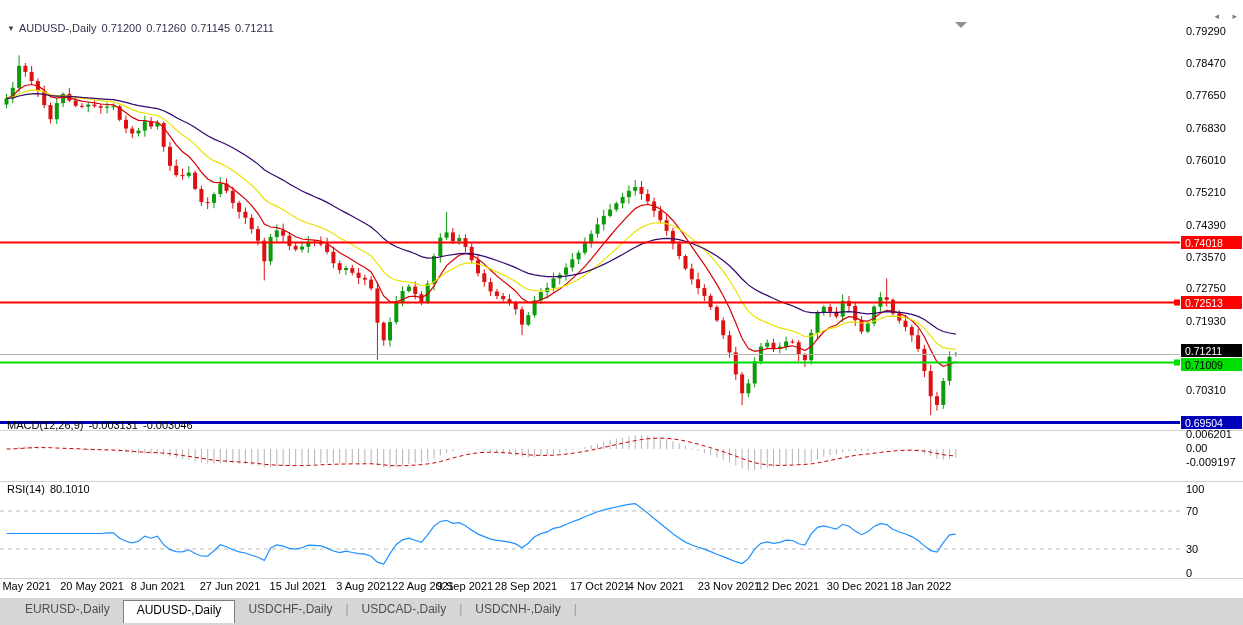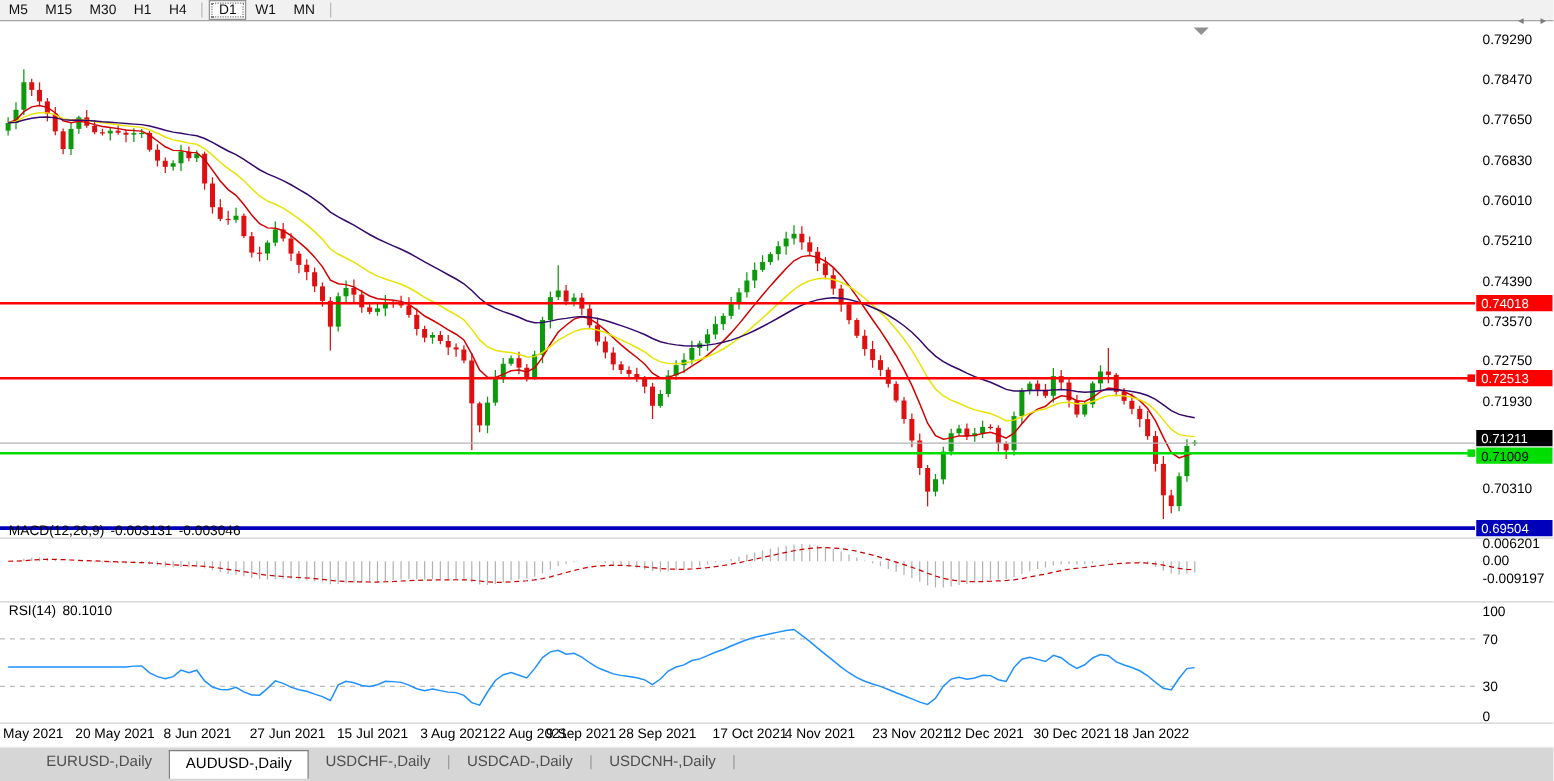--- a/index.html
+++ b/index.html
@@ -12,46 +12,34 @@
                  height:16px;line-height:14px;box-sizing:border-box}
   .tf-sep{width:1px;height:12px;background:#bbb;margin:0 5px}
   #chart-header{position:absolute;left:7px;top:22px;font-size:11px;color:#30304f;z-index:2;white-space:nowrap}
   #chart-header .v{margin-left:5px}
   #chart-header .caret{font-size:8px;color:#444;margin-right:4px;vertical-align:1px}
   .panel-label{position:absolute;font-size:11px;color:#000;z-index:2;white-space:nowrap}
   .panel-label .v{margin-left:5px}
   #macd-label{left:7px;top:419px}
   #rsi-label{left:7px;top:483px}
   #tabbar{position:absolute;left:0;top:597px;width:100%;height:28px;background:#d6d6d6;border-top:1px solid #ffffff;
-          font-size:12px;z-index:3;display:flex;align-items:flex-start;padding:2px 0 0 24px;box-sizing:border-box}
+          font-size:12px;z-index:3;display:flex;align-items:flex-start;padding:2px 0 0 12px;box-sizing:border-box}
   .tab{padding:2px 13px 4px;color:#4e4e4e;cursor:default;white-space:nowrap}
   .tab.active{background:#ffffff;border:1px solid #7e7e7e;border-bottom:none;color:#000;padding:2px 13px 6px}
   .pipe{color:#9a9a9a;padding-top:2px}
   .tab-arrow{position:absolute;top:11px;font-size:9px;color:#7c7c7c;z-index:4;cursor:default}
   #arrow-l{right:24px} #arrow-r{right:6px}
   #chart-svg{position:absolute;left:0;top:0;z-index:1}
   text{font-family:"Liberation Sans",sans-serif}
 </style>
 </head>
 <body>
 
 <div id="app">
 
-  <div id="toolbar">
-      <span class="tf-btn">M5</span>
-      <span class="tf-btn">M15</span>
-      <span class="tf-btn">M30</span>
-      <span class="tf-btn">H1</span>
-      <span class="tf-btn">H4</span>
-      <span class="tf-sep"></span>
-      <span class="tf-btn active">D1</span>
-      <span class="tf-btn">W1</span>
-      <span class="tf-btn">MN</span>
-      <span class="tf-sep"></span>
-    </div>
 
   <svg id="chart-svg" width="1243" height="625">
       <g>
         <line x1="0" y1="511" x2="1180" y2="511" stroke="#bcbcbc" stroke-dasharray="4 4" stroke-width="1"></line>
         <line x1="0" y1="549" x2="1180" y2="549" stroke="#bcbcbc" stroke-dasharray="4 4" stroke-width="1"></line>
       </g>
       <g>
         <line x1="6.5" y1="93.8" x2="6.5" y2="108.3" stroke="#0c9a0c" stroke-width="1"></line>
         <rect x="4.5" y="98.4" width="4" height="6.1" fill="#0c9a0c"></rect>
         <line x1="12.786999999999999" y1="81.8" x2="12.786999999999999" y2="103.4" stroke="#0c9a0c" stroke-width="1"></line>
@@ -585,20 +573,23 @@
         <text x="600" y="590" font-size="11" fill="#000000" text-anchor="middle">17 Oct 2021</text>
         <text x="656" y="590" font-size="11" fill="#000000" text-anchor="middle">4 Nov 2021</text>
         <text x="729" y="590" font-size="11" fill="#000000" text-anchor="middle">23 Nov 2021</text>
         <text x="788" y="590" font-size="11" fill="#000000" text-anchor="middle">12 Dec 2021</text>
         <text x="858" y="590" font-size="11" fill="#000000" text-anchor="middle">30 Dec 2021</text>
         <text x="921" y="590" font-size="11" fill="#000000" text-anchor="middle">18 Jan 2022</text>
       </g>
       <polygon points="955,22 967,22 961,28" fill="#909090"></polygon>
     </svg>
 
+  <div id="chart-header">
+    <span class="caret">▼</span><span>AUDUSD-,Daily</span><span class="v">0.71200</span><span class="v">0.71260</span><span class="v">0.71145</span><span class="v">0.71211</span>
+  </div>
 
   <div id="macd-label" class="panel-label">
     <span>MACD(12,26,9)</span><span class="v">-0.003131</span><span class="v">-0.003046</span>
   </div>
 
   <div id="rsi-label" class="panel-label">
     <span>RSI(14)</span><span class="v">80.1010</span>
   </div>
 
   <div id="tabbar">

